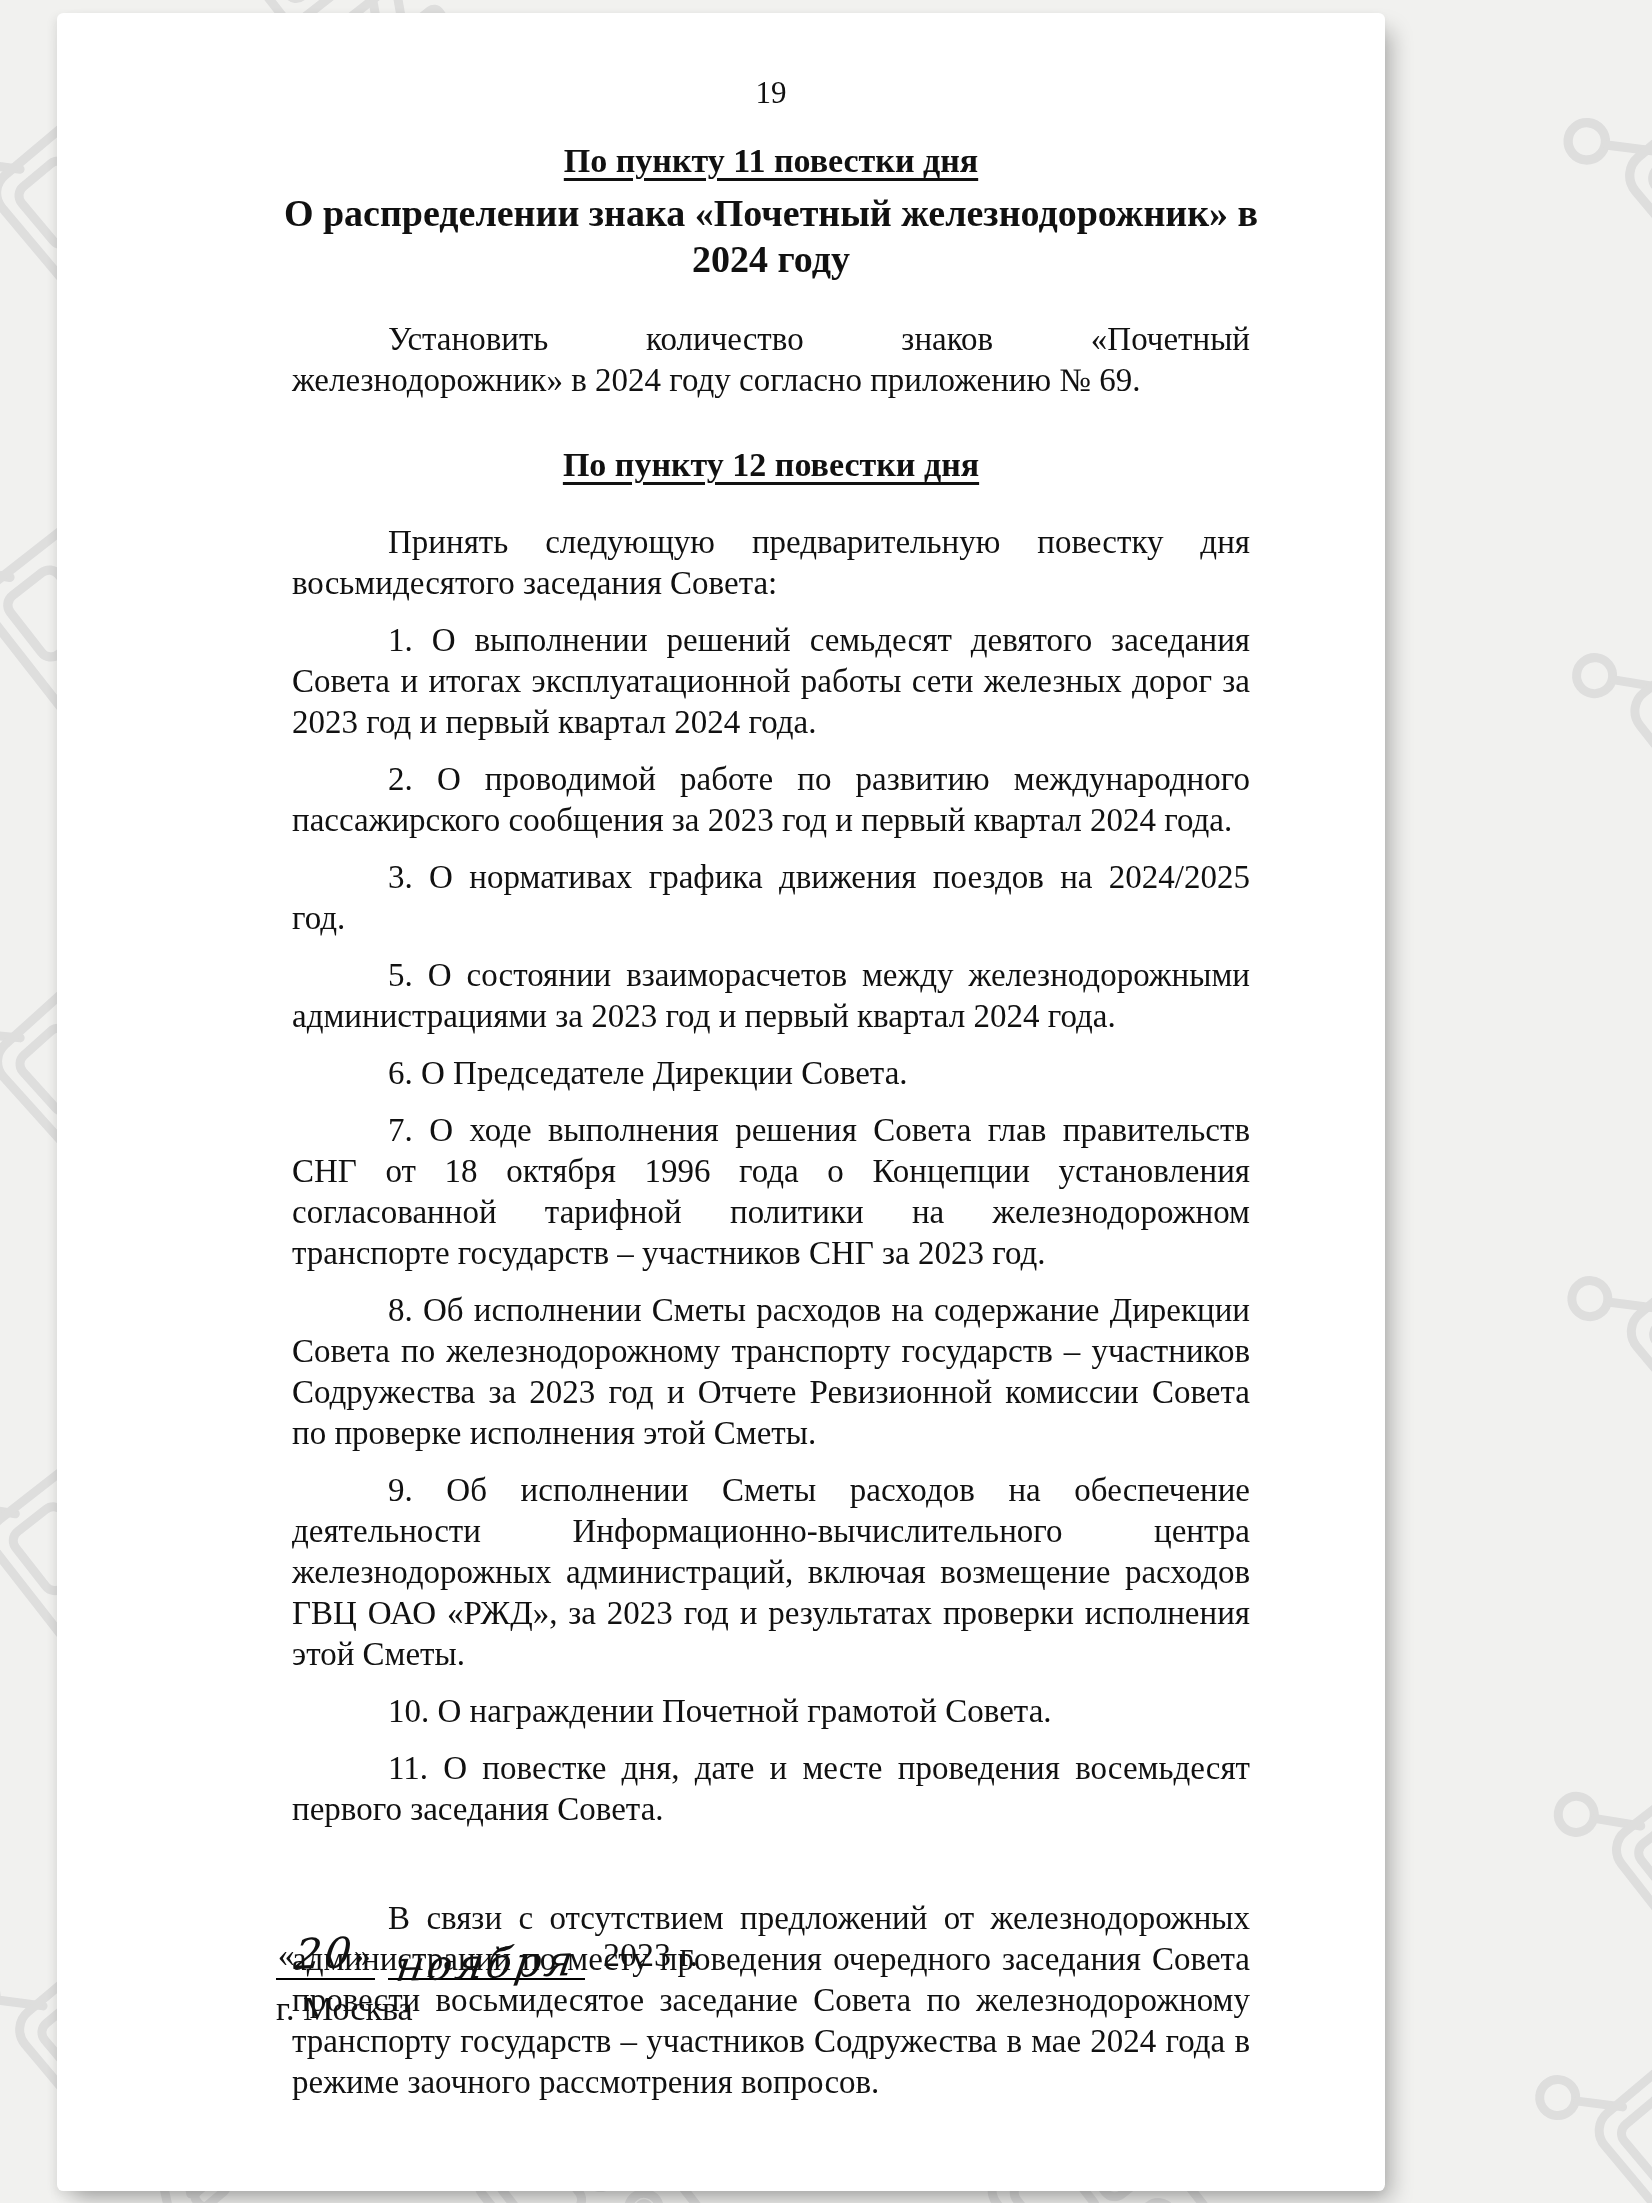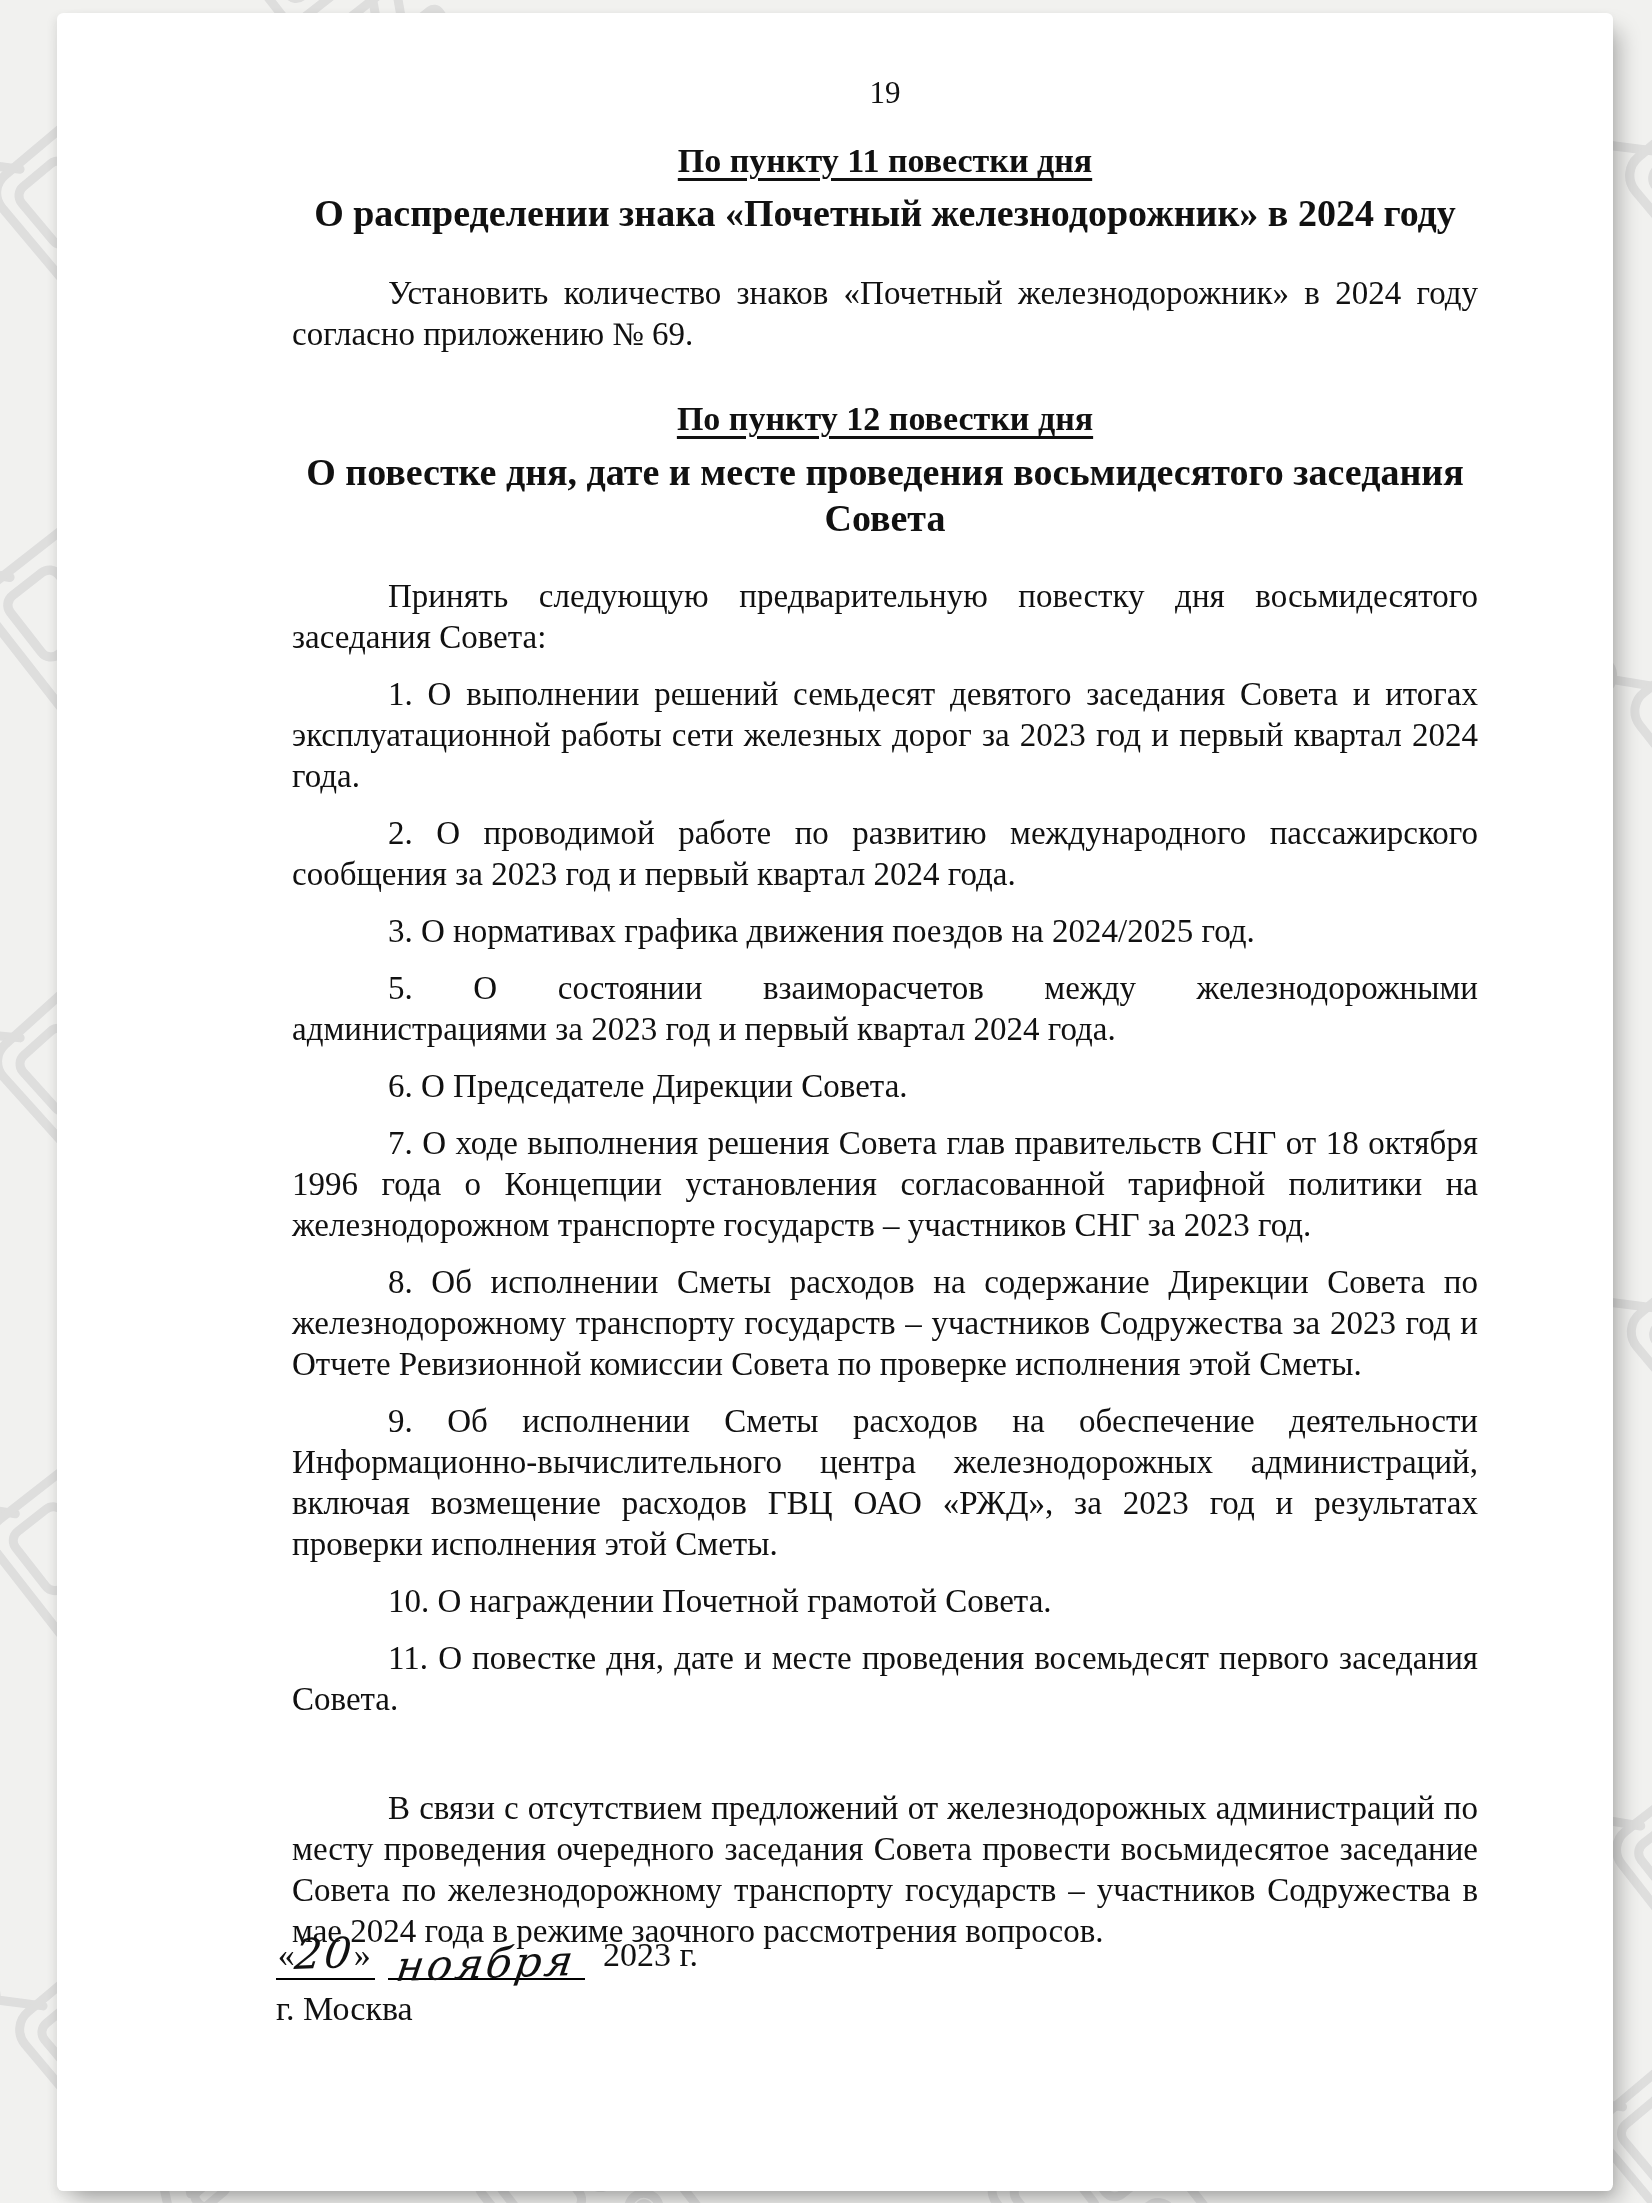--- a/index.html
+++ b/index.html
@@ -20,21 +20,21 @@
   .pattern-layer {
     position: absolute;
     left: 0; top: 0;
     width: 1653px;
     height: 2204px;
   }
   .page {
     position: absolute;
     left: 57px;
     top: 13px;
-    width: 1556px;
+    width: 1328px;
     height: 2178px;
     background: #ffffff;
     border-radius: 6.4px;
     box-shadow: 11px 13px 22px -5.5px rgba(0,0,0,0.28),
                 -2.8px 3.7px 9.2px rgba(0,0,0,0.07);
   }
   .content {
     padding: 59px 119px 0 219px; 
     font-size: 33px;
     line-height: 41px;
@@ -164,24 +164,20 @@
       <div class="page-number">19</div>
 
       <div class="section-11-heading-block">
         <h2 class="agenda-heading">По пункту 11 повестки дня</h2>
         <h3 class="agenda-title">О распределении знака «Почетный железнодорожник» в 2024 году</h3>
         <p class="para lead-para">Установить количество знаков «Почетный железнодорожник» в 2024 году согласно приложению № 69.</p>
       </div>
 
       <div class="section-12-heading-block">
         <h2 class="agenda-heading">По пункту 12 повестки дня</h2>
-        <h3 class="agenda-title">
-          <span style="display:block">О повестке дня, дате и месте проведения восьмидесятого заседания</span>
-          <span style="display:block">Совета</span>
-        </h3>
         <p class="para intro-para">Принять следующую предварительную повестку дня восьмидесятого заседания Совета:</p>
         <p class="para">1. О выполнении решений семьдесят девятого заседания Совета и итогах эксплуатационной работы сети железных дорог за 2023 год и первый квартал 2024 года.</p>
         <p class="para">2. О проводимой работе по развитию международного пассажирского сообщения за 2023 год и первый квартал 2024 года.</p>
         <p class="para">3. О нормативах графика движения поездов на 2024/2025 год.</p>
         <p class="para">5. О состоянии взаиморасчетов между железнодорожными администрациями за 2023 год и первый квартал 2024 года.</p>
         <p class="para">6. О Председателе Дирекции Совета.</p>
         <p class="para">7. О ходе выполнения решения Совета глав правительств СНГ от 18 октября 1996 года о Концепции установления согласованной тарифной политики на железнодорожном транспорте государств – участников СНГ за 2023 год.</p>
         <p class="para">8. Об исполнении Сметы расходов на содержание Дирекции Совета по железнодорожному транспорту государств – участников Содружества за 2023 год и Отчете Ревизионной комиссии Совета по проверке исполнения этой Сметы.</p>
         <p class="para">9. Об исполнении Сметы расходов на обеспечение деятельности Информационно-вычислительного центра железнодорожных администраций, включая возмещение расходов ГВЦ ОАО «РЖД», за 2023 год и результатах проверки исполнения этой Сметы.</p>
         <p class="para">10. О награждении Почетной грамотой Совета.</p>

